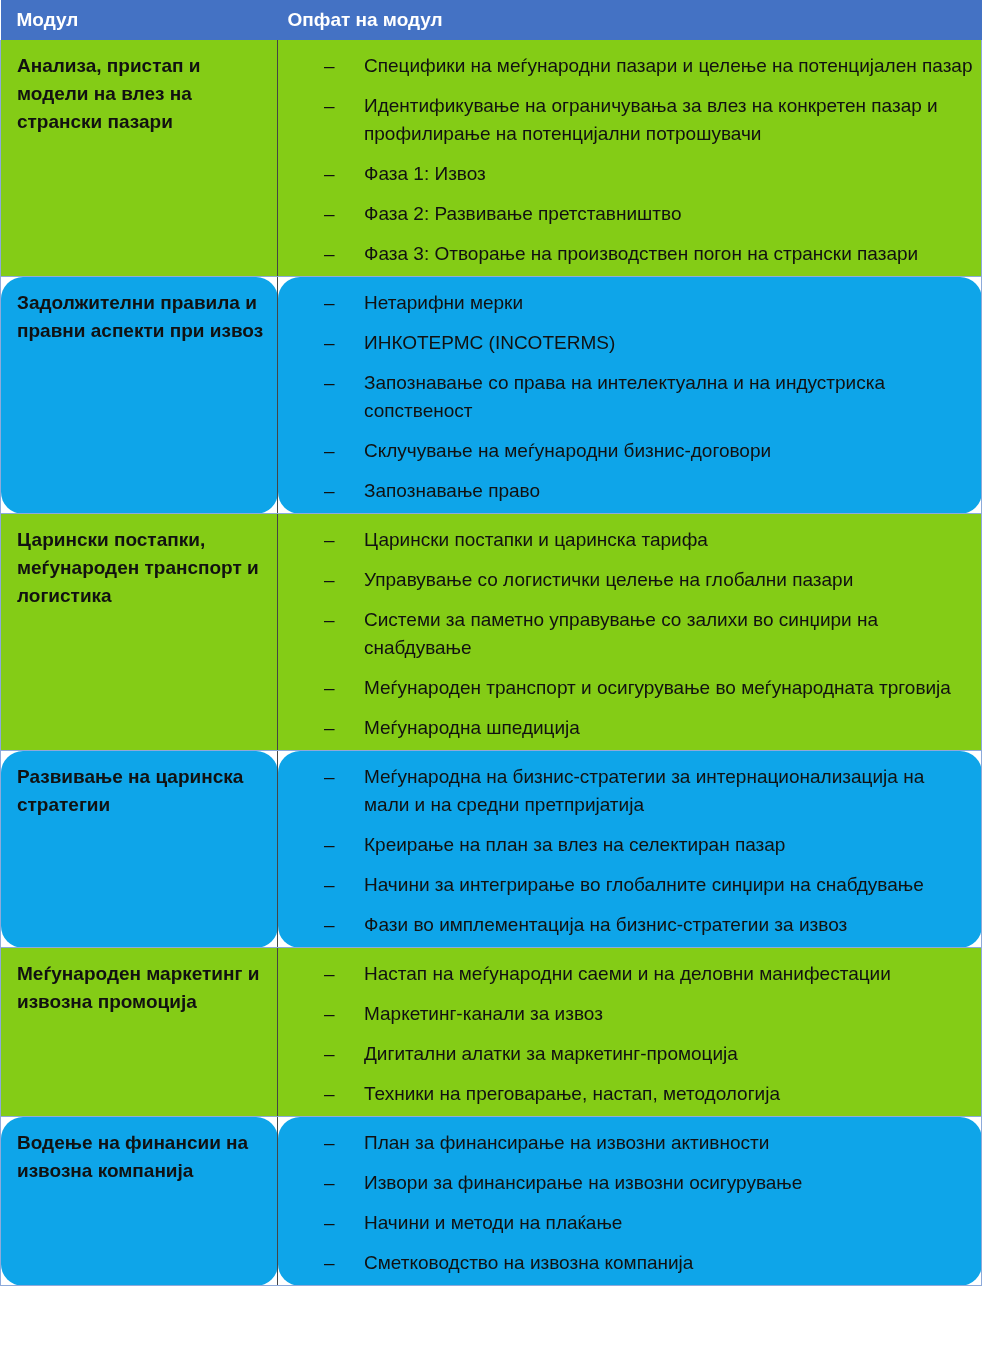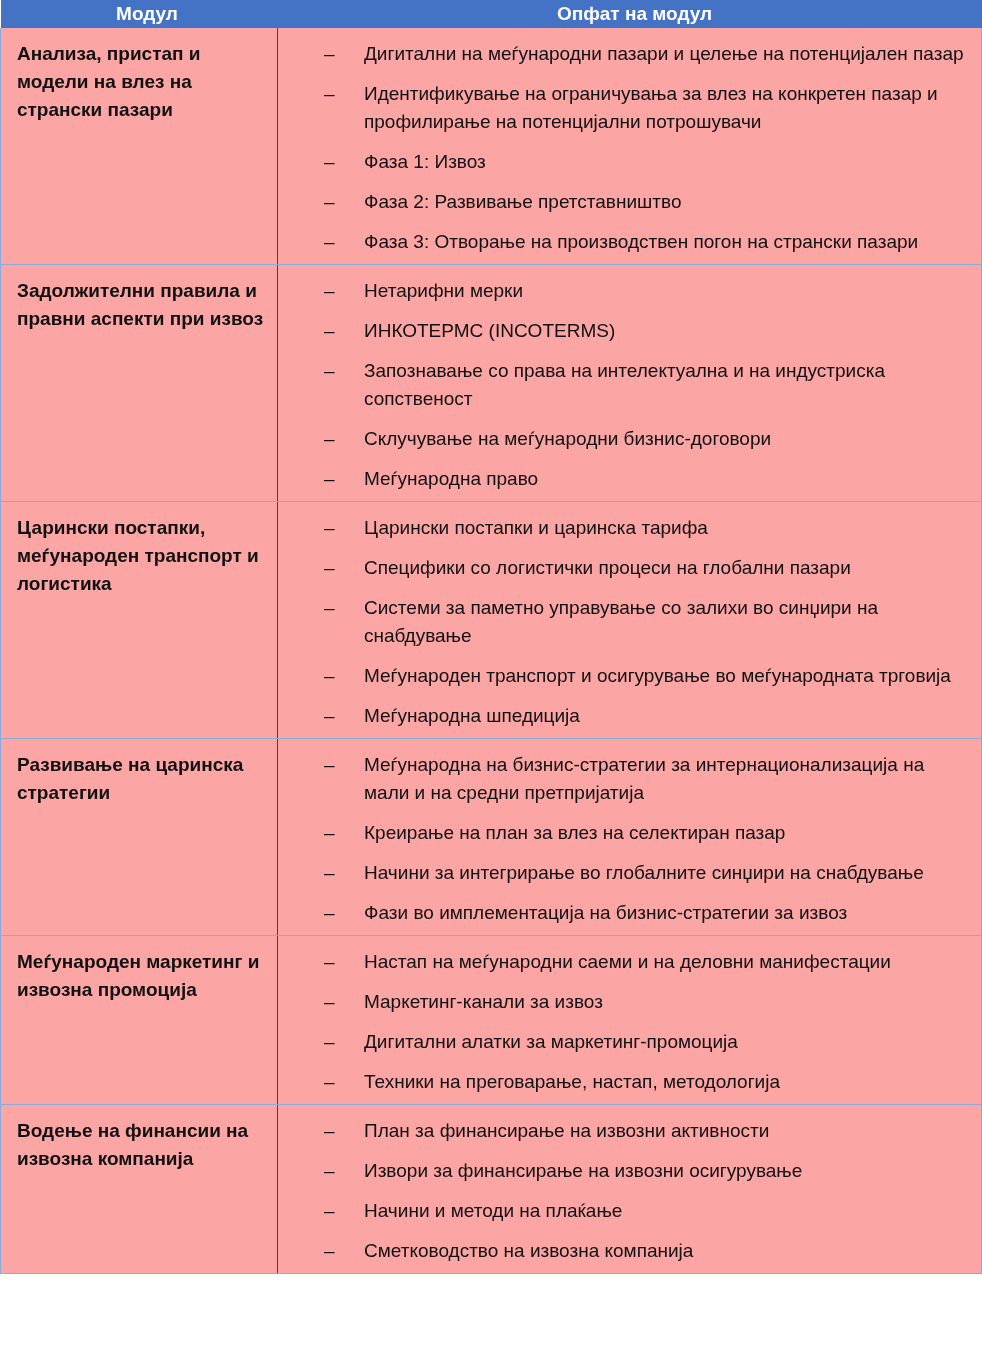--- a/index.html
+++ b/index.html
@@ -2,26 +2,26 @@
 <html><head>
 <meta charset="utf-8">
 <style>
   html, body { margin: 0; padding: 0; background: #ffffff; }
   body { width: 982px; height: 1368px; overflow: hidden; font-family: "Liberation Sans", sans-serif; color: #111; }
   table { border-collapse: collapse; width: 981px; table-layout: fixed; }
   col.c1 { width: 277px; }
   col.c2 { width: 704px; }
   thead th {
     background: #4472C4; color: #fff; font-weight: bold; font-size: 19px;
-    text-align: center; height: 28px; padding: 0 0 0 16px; vertical-align: middle;
+    text-align: left; height: 40px; padding: 0 0 0 16px; vertical-align: middle;
     border: none;
   }
   thead th + th { padding-left: 10px; }
-  tbody tr.shade td { background: #fca5a5; }
-  tbody tr.white td { background: #fca5a5; }
+  tbody tr.shade td { background: #84cc16; }
+  tbody tr.white td { background: #0ea5e9; border-radius: 22px; }
   tbody td {
     vertical-align: top;
     border-bottom: 1.5px solid #8EAADB;
     font-size: 19px; line-height: 28px;
   }
   tbody td.mod {
     border-left: 1.5px solid #8EAADB;
     border-right: 1.5px solid #444;
     font-weight: bold;
     padding: 12px 10px 0 16px;
@@ -47,46 +47,46 @@
     <tr>
       <th>Модул</th>
       <th>Опфат на модул</th>
     </tr>
   </thead>
   <tbody id="tbody">
       <tr class="shade">
         <td class="mod">Анализа, пристап и модели на влез на странски пазари</td>
         <td class="scope">
           <ul>
-            <li><span class="dash">–</span><span>Дигитални на меѓународни пазари и целење на потенцијален пазар</span></li>
+            <li><span class="dash">–</span><span>Специфики на меѓународни пазари и целење на потенцијален пазар</span></li>
             <li><span class="dash">–</span><span>Идентификување на ограничувања за влез на конкретен пазар и профилирање на потенцијални потрошувачи</span></li>
             <li><span class="dash">–</span><span>Фаза 1: Извоз</span></li>
             <li><span class="dash">–</span><span>Фаза 2: Развивање претставништво</span></li>
             <li><span class="dash">–</span><span>Фаза 3: Отворање на производствен погон на странски пазари</span></li>
           </ul>
         </td>
       </tr>
       <tr class="white">
         <td class="mod">Задолжителни правила и правни аспекти при извоз</td>
         <td class="scope">
           <ul>
             <li><span class="dash">–</span><span>Нетарифни мерки</span></li>
             <li><span class="dash">–</span><span>ИНКОТЕРМС (INCOTERMS)</span></li>
             <li><span class="dash">–</span><span>Запознавање со права на интелектуална и на индустриска сопственост</span></li>
             <li><span class="dash">–</span><span>Склучување на меѓународни бизнис-договори</span></li>
-            <li><span class="dash">–</span><span>Меѓународна право</span></li>
+            <li><span class="dash">–</span><span>Запознавање право</span></li>
           </ul>
         </td>
       </tr>
       <tr class="shade">
         <td class="mod">Царински постапки, меѓународен транспорт и логистика</td>
         <td class="scope">
           <ul>
             <li><span class="dash">–</span><span>Царински постапки и царинска тарифа</span></li>
-            <li><span class="dash">–</span><span>Специфики со логистички процеси на глобални пазари</span></li>
+            <li><span class="dash">–</span><span>Управување со логистички целење на глобални пазари</span></li>
             <li><span class="dash">–</span><span>Системи за паметно управување со залихи во синџири на снабдување</span></li>
             <li><span class="dash">–</span><span>Меѓународен транспорт и осигурување во меѓународната трговија</span></li>
             <li><span class="dash">–</span><span>Меѓународна шпедиција</span></li>
           </ul>
         </td>
       </tr>
       <tr class="white">
         <td class="mod">Развивање на царинска стратегии</td>
         <td class="scope">
           <ul>

